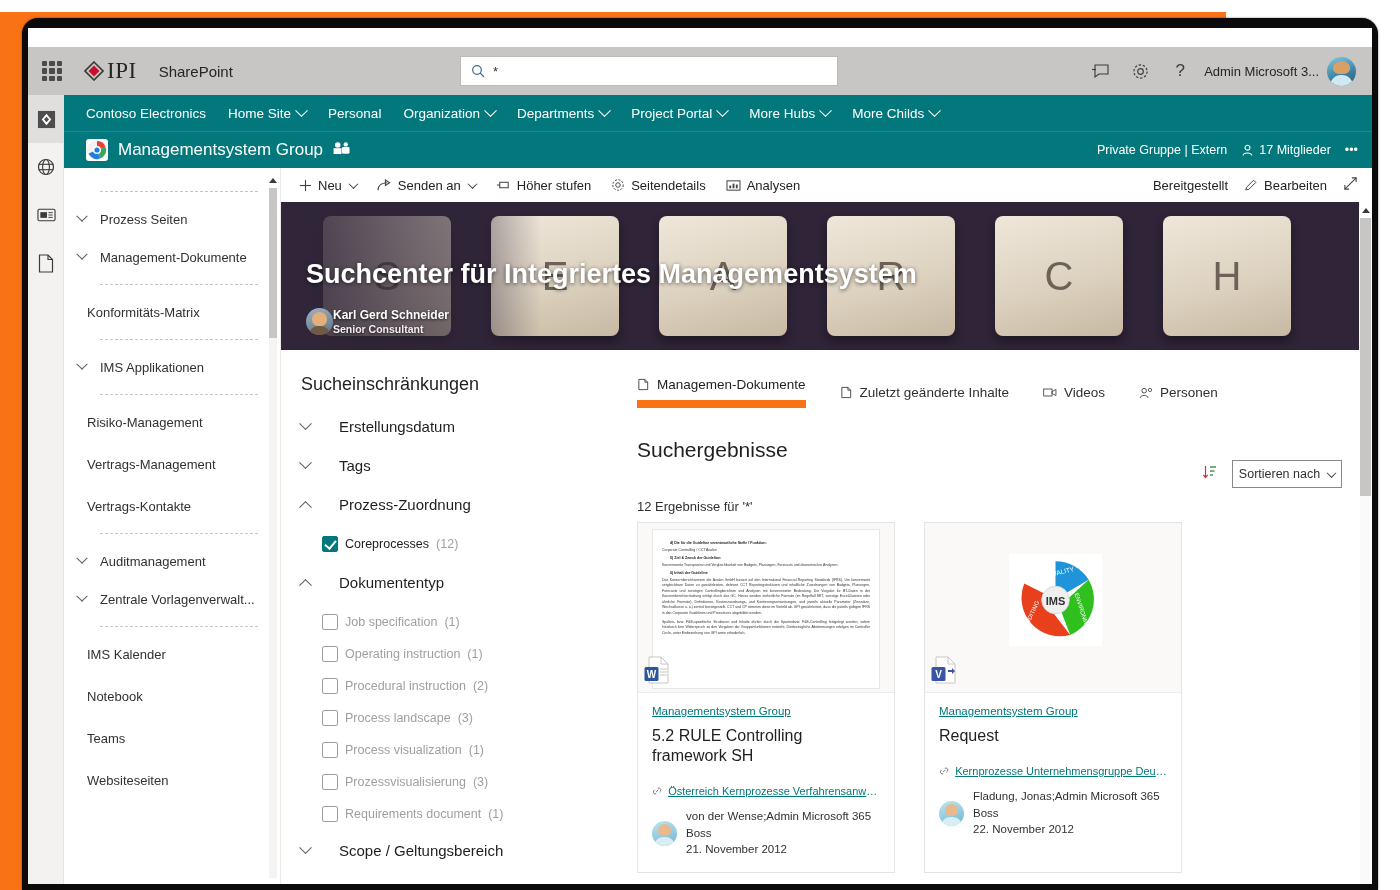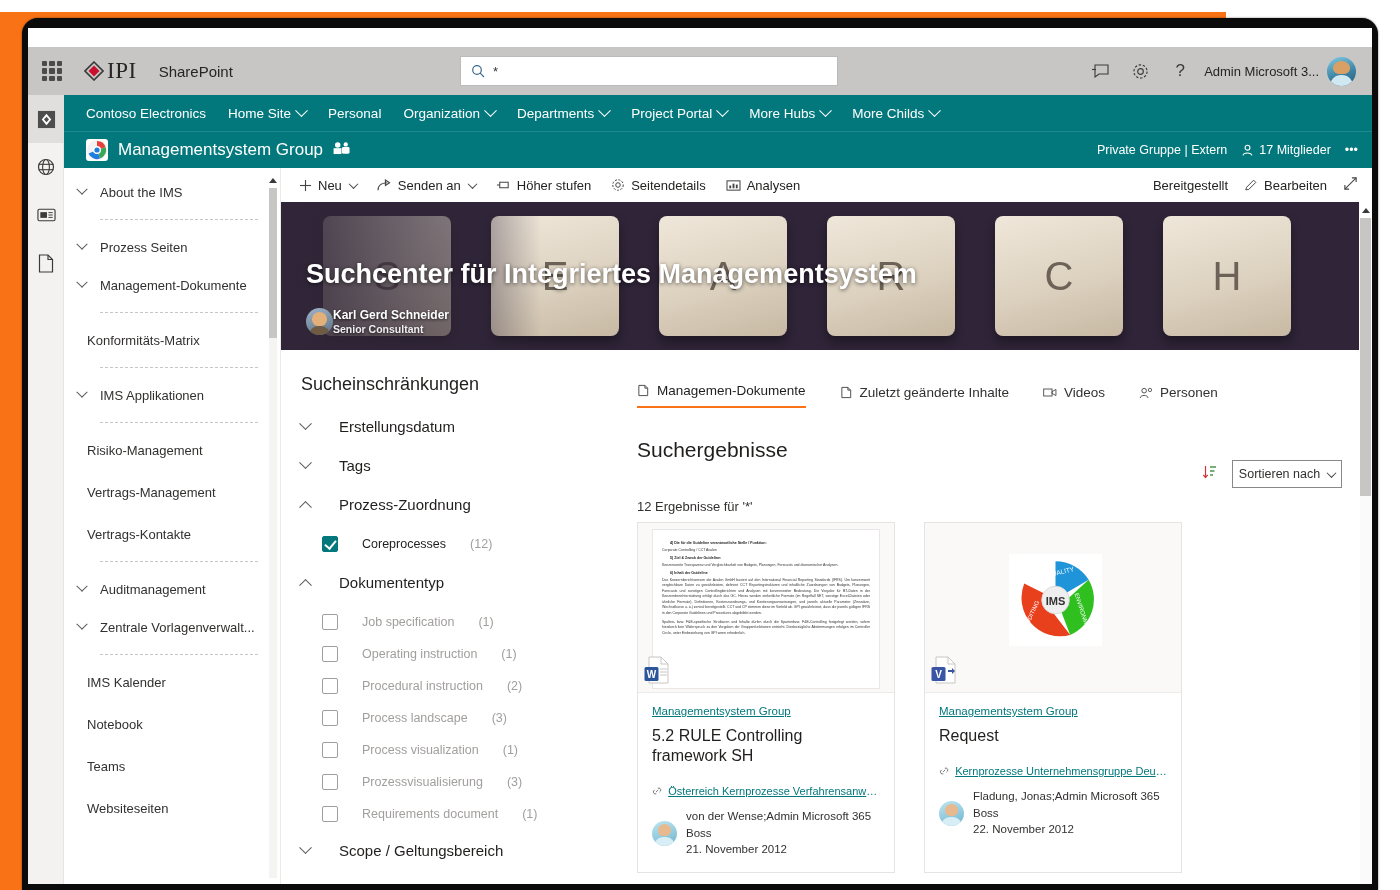--- a/index.html
+++ b/index.html
@@ -157,37 +157,37 @@
 
   
   #refiners { position:absolute; left: 20px; top: 172px; width: 320px;}
   .ref-title { font-size: 18px; color:#201f1e; margin-bottom: 16px;}
   .ref-grp { display:flex; align-items:center; gap:29px; font-size:15px;
     color:#201f1e; height: 30px; margin-bottom: 9px; cursor:pointer;}
   .gchev { width: 9px; height: 9px; border-right:1.4px solid #605e5c;
     border-bottom:1.4px solid #605e5c; flex:0 0 auto;}
   .gchev.dn { transform: rotate(45deg) translate(-2px,-2px); }
   .gchev.up { transform: rotate(-135deg) translate(-2px,-2px); }
-  .ref-opt { display:flex; align-items:center; gap:24px; height: 32px;
+  .ref-opt { display:flex; align-items:center; gap:7px; height: 32px;
     padding-left: 21px; font-size: 12.5px; color:#a19f9d; cursor:pointer;}
   .ref-opt.on { color:#201f1e; }
   .cb { width: 16px; height: 16px; border: 1px solid #a19f9d; background:#fff;
     flex:0 0 auto; border-radius:2px;}
   .cb.ck { background:#03787c; border-color:#03787c; position:relative;}
   .cb.ck::after { content:""; position:absolute; left:4px; top:1px; width:5px;
     height: 9px; border-right:2px solid #fff; border-bottom:2px solid #fff;
     transform: rotate(40deg);}
   .ref-cnt { color:#a19f9d; }
 
   
   #results { position:absolute; left: 356px; top: 172px; width: 720px;}
   .tabs { display:flex; align-items:flex-end; gap: 34px; height: 34px;}
   .tab { display:flex; align-items:center; gap:7px; font-size: 13.5px;
     color:#323130; padding-bottom: 8px; cursor:pointer; white-space:nowrap;}
-  .tab.sel { border-bottom: 2px solid #f97316; color:#201f1e;}
+  .tab.sel { border-bottom: 8px solid #f97316; color:#201f1e;}
   .res-h { font-size: 21px; color:#201f1e; margin-top: 30px;}
   .sortrow { position:absolute; right: 15px; top: 86px; display:flex;
     align-items:center; gap: 14px;}
   .sortbtn { width: 110px; height: 28px; border: 1px solid #8a8886; background:#fff;
     display:flex; align-items:center; justify-content:center; gap:8px;
     font-size: 12.5px; color:#323130; cursor:pointer;}
   .cnt-line { font-size: 13px; color:#323130; margin-top: 37px;}
   .grid { display:flex; gap: 29px; margin-top: 8px; flex-wrap: wrap;}
   .card { width: 258px; background:#fff; border: 1px solid #e6e4e2;}
   .card .thumb { height: 170px; background:#faf9f8; border-bottom:1px solid #edebe9;
@@ -382,24 +382,20 @@
             <path d="M2.3 12.4 C2.3 8.8 11.7 8.8 11.7 12.4" fill="none" stroke="#fff" stroke-width="1.2"></path>
           </svg>
           <span>17 Mitglieder</span>
         </span>
         <span>•••</span>
       </div>
     </div>
 
     <div id="pagenav">
       <div style="padding-top:10px;">
-        <div class="nav-row has-chev">
-          <i class="nchev"></i>
-          <span>About the IMS</span>
-        </div>
         <div class="nav-sep"></div>
         <div class="nav-row has-chev">
           <i class="nchev"></i>
           <span>Prozess Seiten</span>
         </div>
         <div class="nav-row has-chev" style="margin-top:10px;">
           <i class="nchev"></i>
           <span>Management-Dokumente</span>
         </div>
         <div class="nav-sep"></div>

